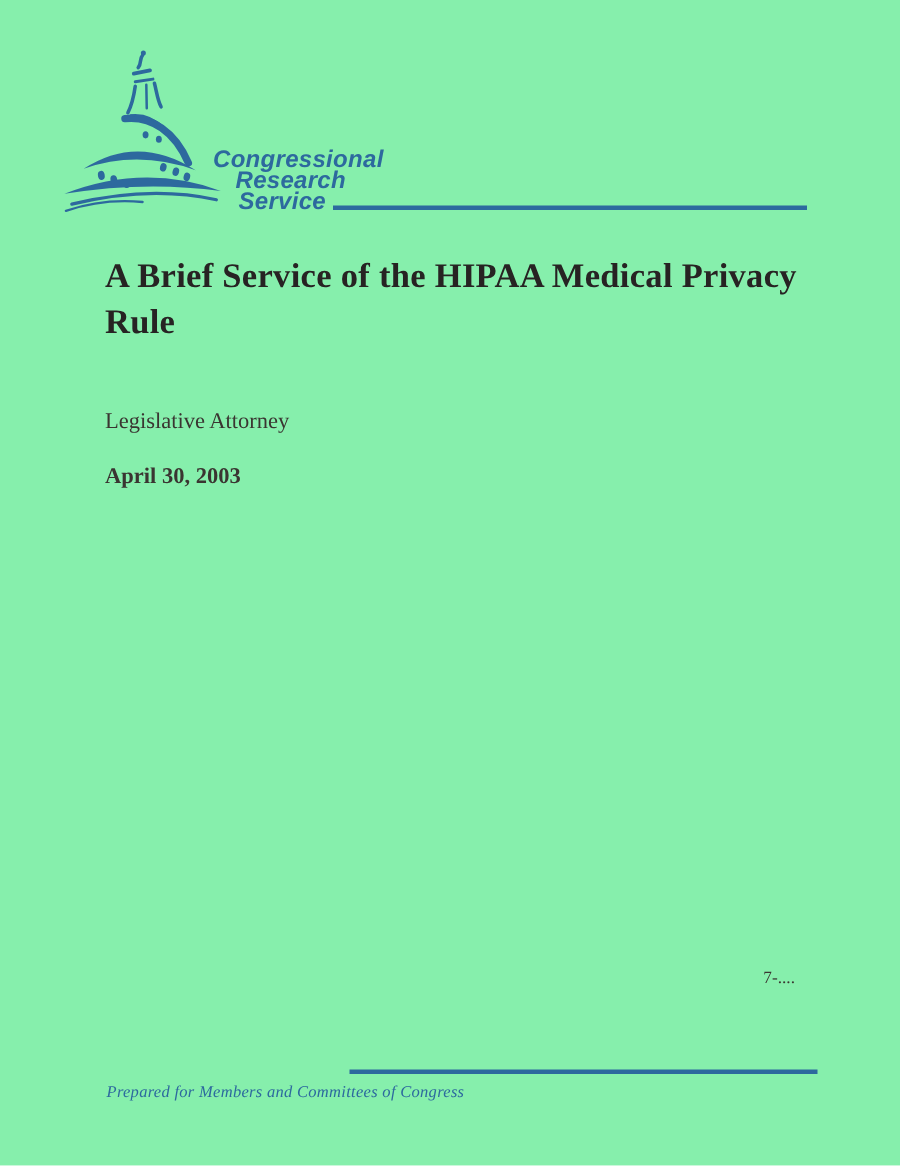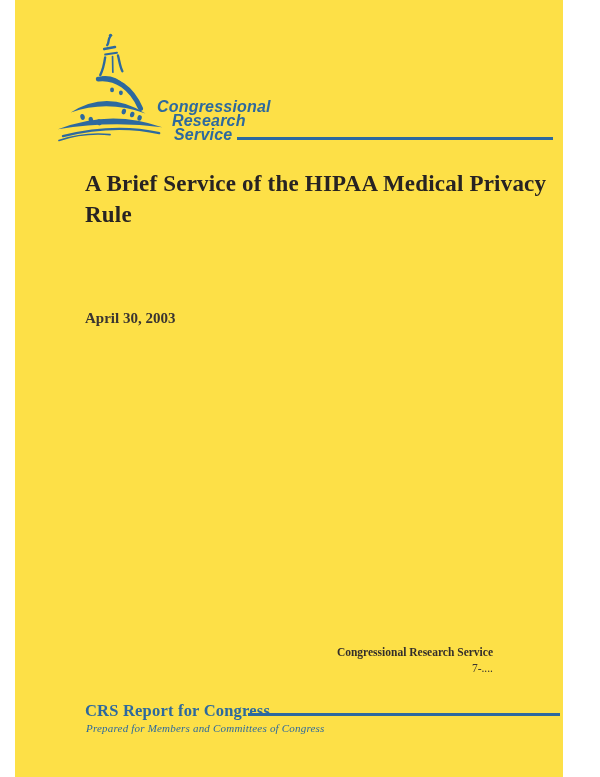--- a/index.html
+++ b/index.html
@@ -3,23 +3,22 @@
 <meta charset="utf-8">
 <style>
   :root{
     --blue:#2d699e;
     --ink:#272323;
     --body-ink:#3a3531;
   }
   *{margin:0;padding:0;box-sizing:border-box;}
   html,body{width:600px;height:777px;background:#ffffff;overflow:hidden;}
   .page{
-    position:relative;width:548px;height:777px;background:#fde047;
+    position:relative;width:600px;height:777px;background:#86efac;
     font-family:"Liberation Serif","DejaVu Serif",serif;
-    margin-left:15px;
   }
   
   .dome{position:absolute;left:40px;top:25px;width:120px;height:118px;}
   .logo-line{
     position:absolute;
     font-family:"Liberation Sans","DejaVu Sans",sans-serif;
     font-style:italic;font-weight:bold;font-size:16px;line-height:1;
     color:var(--blue);letter-spacing:.2px;white-space:nowrap;
   }
   .logo-line.l1{left:142px;top:99px;}
@@ -87,24 +86,23 @@
     </g>
   </svg>
 
   <div class="logo-line l1">Congressional</div>
   <div class="logo-line l2">Research</div>
   <div class="logo-line l3">Service</div>
   <div class="logo-rule"></div>
 
   <h1 class="title">A Brief Service of the HIPAA Medical Privacy Rule</h1>
 
+  <div class="author-role">Legislative Attorney</div>
   <div class="report-date">April 30, 2003</div>
 
   <div class="info-block">
-    <div class="org">Congressional Research Service</div>
     <div>7-....</div>
   </div>
 
-  <div class="banner-heading">CRS Report for Congress</div>
   <div class="banner-rule"></div>
   <div class="banner-tagline">Prepared for Members and Committees of Congress</div>
 
 </div>
 
 </body></html>

